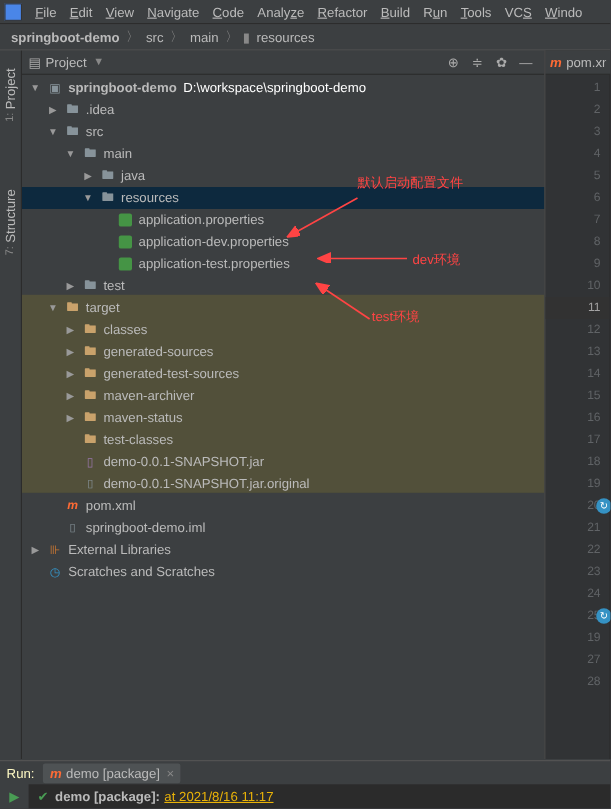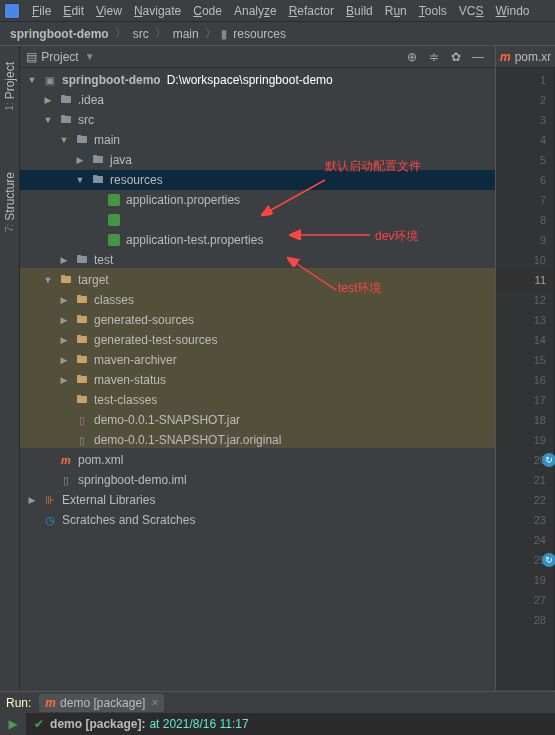--- a/index.html
+++ b/index.html
@@ -55,21 +55,21 @@
 .run-panel { position: absolute; bottom: 0; left: 0; right: 0; height: 44px; background: #3c3f41; border-top: 1px solid #555; display: flex; flex-direction: column; }
 .run-header { height: 22px; display: flex; align-items: center; padding: 0 6px; }
 .run-header .run-label { color: #fef9c3; margin-right: 8px; }
 .run-tab { display: flex; align-items: center; padding: 2px 6px; background: #4e5254; border-radius: 2px; cursor: pointer; }
 .run-tab .close { margin-left: 6px; color: #888; }
 .run-body { display: flex; align-items: center; height: 22px; }
 .run-play { width: 26px; height: 22px; display: flex; align-items: center; justify-content: center; color: #499c54; cursor: pointer; }
 .run-output { flex: 1; background: #2b2b2b; height: 22px; display: flex; align-items: center; padding: 0 8px; color: #bbbbbb; }
 .run-output .check { color: #499c54; margin-right: 6px; }
 .run-output .bold { font-weight: bold; color: #bbbbbb; }
-.run-output .time { color: #5eead4; margin-left: 4px; }
+.run-output .time { color: #eab308; margin-left: 4px; text-decoration: underline; }
 .annotation { position: absolute; color: #ff4444; font-size: 12px; pointer-events: none; z-index: 100; }
 .arrow-line { position: absolute; stroke: #ff4444; stroke-width: 1.5; pointer-events: none; z-index: 99; }
 </style>
 </head>
 <body>
 
 <div class="menubar">
   <div class="logo"></div>
   <span><u>F</u>ile</span>
   <span><u>E</u>dit</span>
@@ -163,20 +163,21 @@
             <span class="prop-icon"></span>
           </span>
           <span class="node-label ">application.properties</span>
         </div>
         <div class="tree-row">
           <span class="indent" style="width:64px"></span>
           <span class="arrow empty"></span>
           <span class="node-icon">
             <span class="prop-icon"></span>
           </span>
+          <span class="node-label ">application-dev.properties</span>
         </div>
         <div class="tree-row">
           <span class="indent" style="width:64px"></span>
           <span class="arrow empty"></span>
           <span class="node-icon">
             <span class="prop-icon"></span>
           </span>
           <span class="node-label ">application-test.properties</span>
         </div>
         <div class="tree-row">

